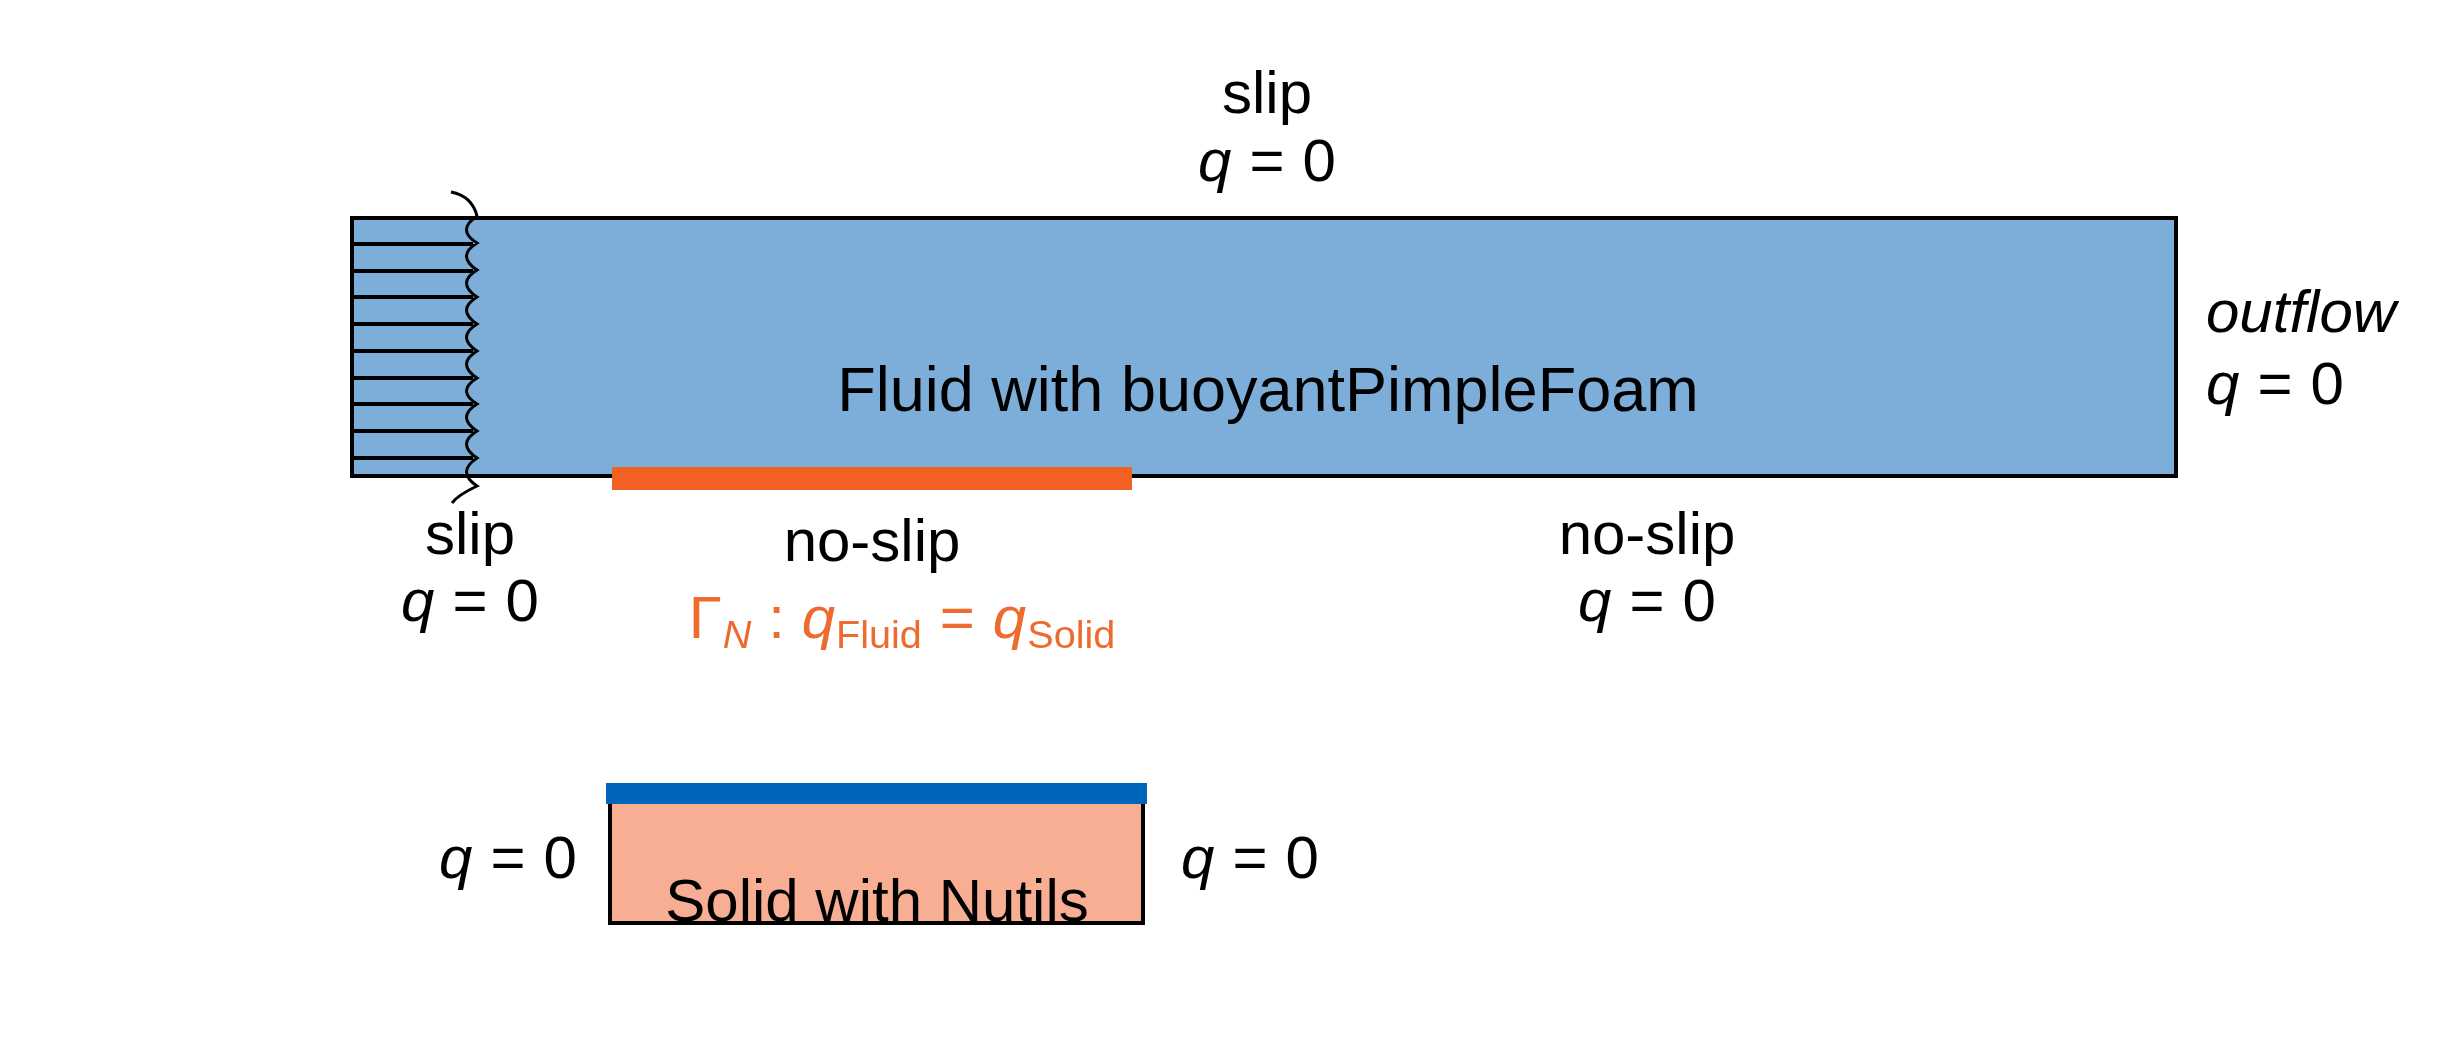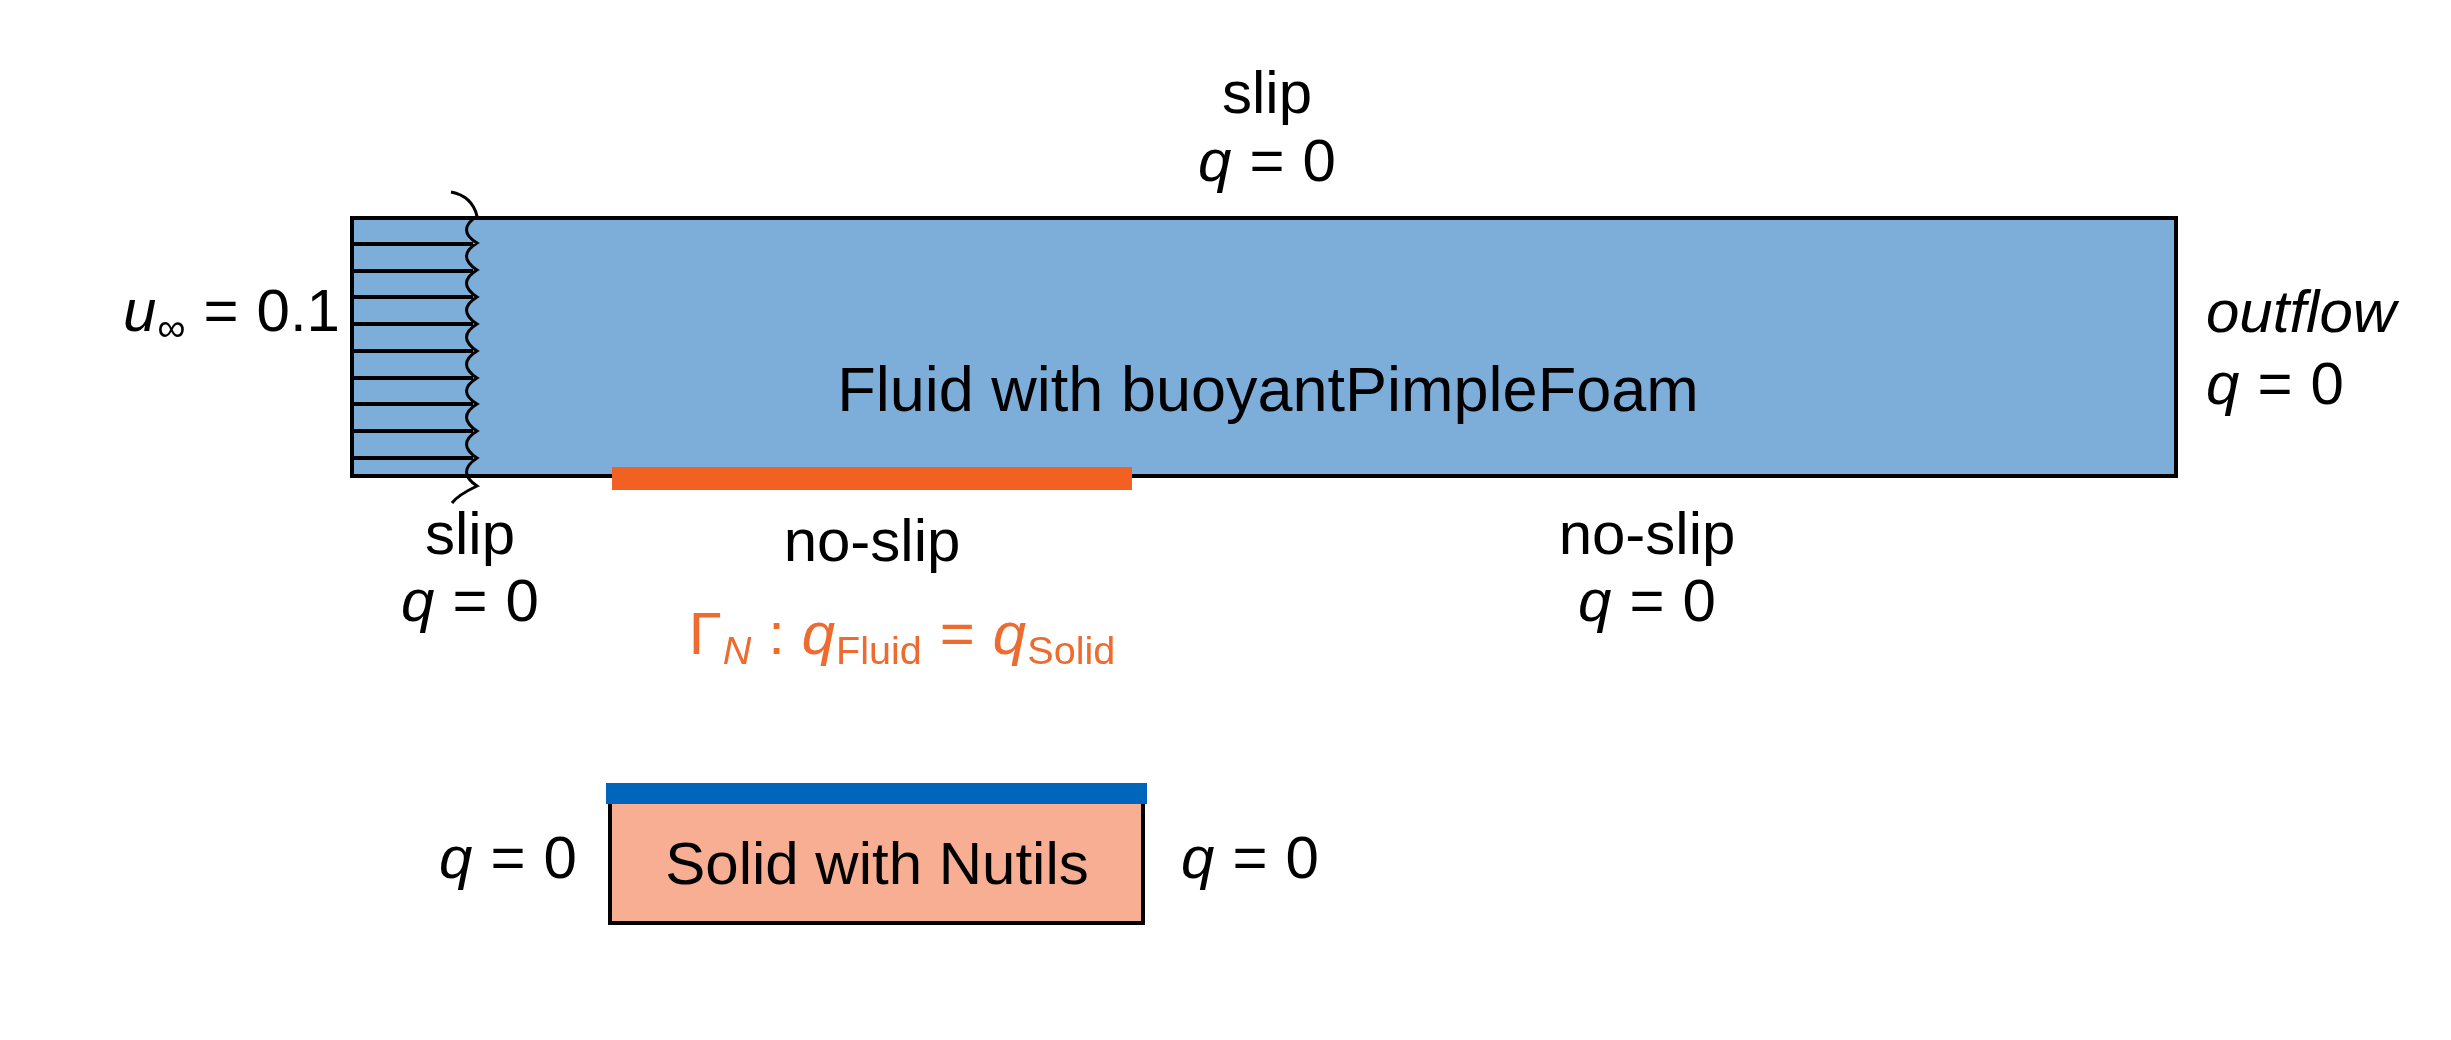--- a/index.html
+++ b/index.html
@@ -34,21 +34,21 @@
   .lbl.align-left  { transform: translateY(-50%); }
   .lbl.align-right { transform: translateY(-50%); text-align: right; }
 
   .fluid-title { font-size: 63px; }
 
   .it  { font-style: italic; }
   .sub { font-size: 66%; position: relative; top: 0.24em; padding-left: 1px; }
   .eqsign { margin: 0 0.30em; }
   .colon  { margin: 0 0.28em; }
 
-  .orange-text { color: var(--c-orange-text); margin-top: 16px; }
+  .orange-text { color: var(--c-orange-text); }
   .blue-text   { color: var(--c-blue-text); }
 </style>
 </head>
 <body>
 
 <div class="stage">
 
   <svg class="diagram" width="2451" height="1040" viewBox="0 0 2451 1040">
 
     <rect class="fluid-rect" x="352" y="218" width="1824" height="258"></rect>
@@ -90,23 +90,20 @@
     <span>slip</span>
   </div>
   <div class="lbl" style="left:1267px; top:161px;">
     <span class="it">q</span><span class="eqsign">=</span><span>0</span>
   </div>
 
   <div class="lbl fluid-title" style="left:1268px; top:345px;margin-top:44px;">
     <span>Fluid with buoyantPimpleFoam</span>
   </div>
 
-  <div class="lbl align-right" style="right:2119px; top:311px;">
-    <span class="it">u</span><span class="sub">∞</span><span class="eqsign">=</span><span>0.1</span>
-  </div>
 
   <div class="lbl align-left" style="left:2206px; top:312px;font-style:italic;">
     <span>outflow</span>
   </div>
   <div class="lbl align-left" style="left:2206px; top:384px;">
     <span class="it">q</span><span class="eqsign">=</span><span>0</span>
   </div>
 
   <div class="lbl" style="left:470px; top:534px;">
     <span>slip</span>
@@ -123,21 +120,21 @@
   </div>
 
   <div class="lbl" style="left:1647px; top:534px;">
     <span>no-slip</span>
   </div>
   <div class="lbl" style="left:1647px; top:601px;">
     <span class="it">q</span><span class="eqsign">=</span><span>0</span>
   </div>
 
 
-  <div class="lbl" style="left:877px; top:864px;">
+  <div class="lbl" style="left:877px; top:901px;">
     <span>Solid with Nutils</span>
   </div>
 
   <div class="lbl" style="left:508px; top:858px;">
     <span class="it">q</span><span class="eqsign">=</span><span>0</span>
   </div>
   <div class="lbl" style="left:1250px; top:858px;">
     <span class="it">q</span><span class="eqsign">=</span><span>0</span>
   </div>
 

